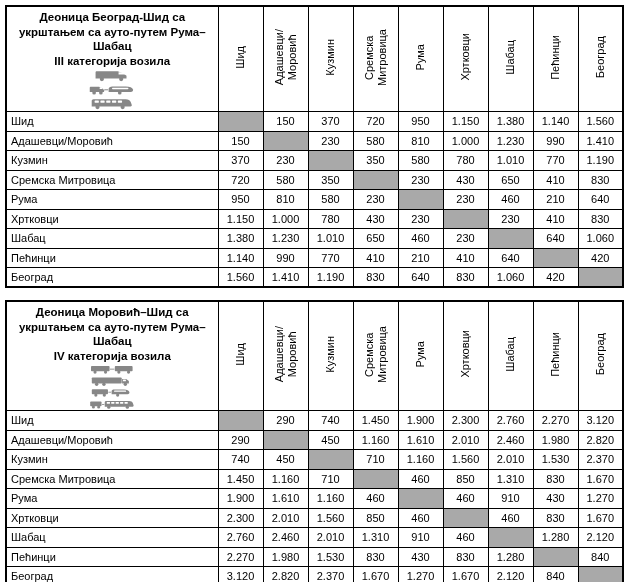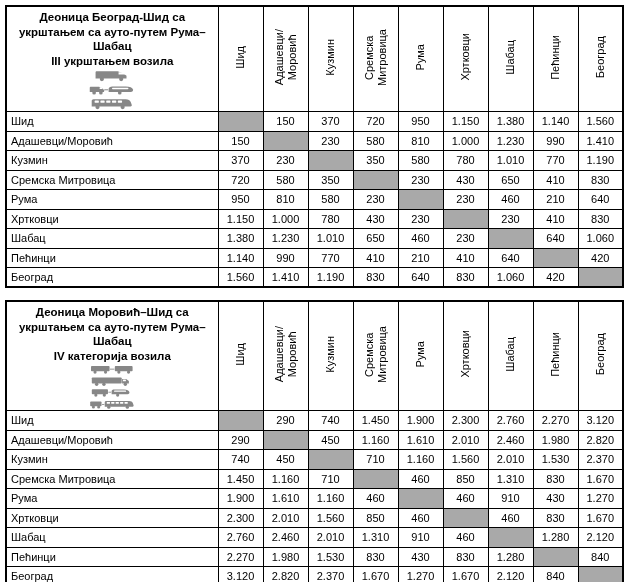--- a/index.html
+++ b/index.html
@@ -94,21 +94,21 @@
         <col style="width: 45px;">
         <col style="width: 45px;">
       </colgroup>
       <thead>
         <tr>
           <th class="title-cell">
             <div class="title">
               <div>Деоница Београд-Шид са</div>
               <div>укрштањем са ауто-путем Рума–</div>
               <div>Шабац</div>
-              <div>III укрштањем возила</div>
+              <div>III категорија возила</div>
             </div>
             <div class="icons cat3">
               <span>
                 <svg viewBox="0 0 60 13" xmlns="http://www.w3.org/2000/svg">
                   <path d="M13 9.6V3.2c0-.7.5-1.2 1.2-1.2h21.6l5.8 2.1 3.4 2.7v2.8z"></path>
                   <path d="M36.8 3.1h4.4l3.2 2.3h-7.6z" fill="#fff"></path>
                   <circle cx="19.5" cy="10.2" r="2.2"></circle>
                   <circle cx="39.5" cy="10.2" r="2.2"></circle>
                 </svg>
               </span>

